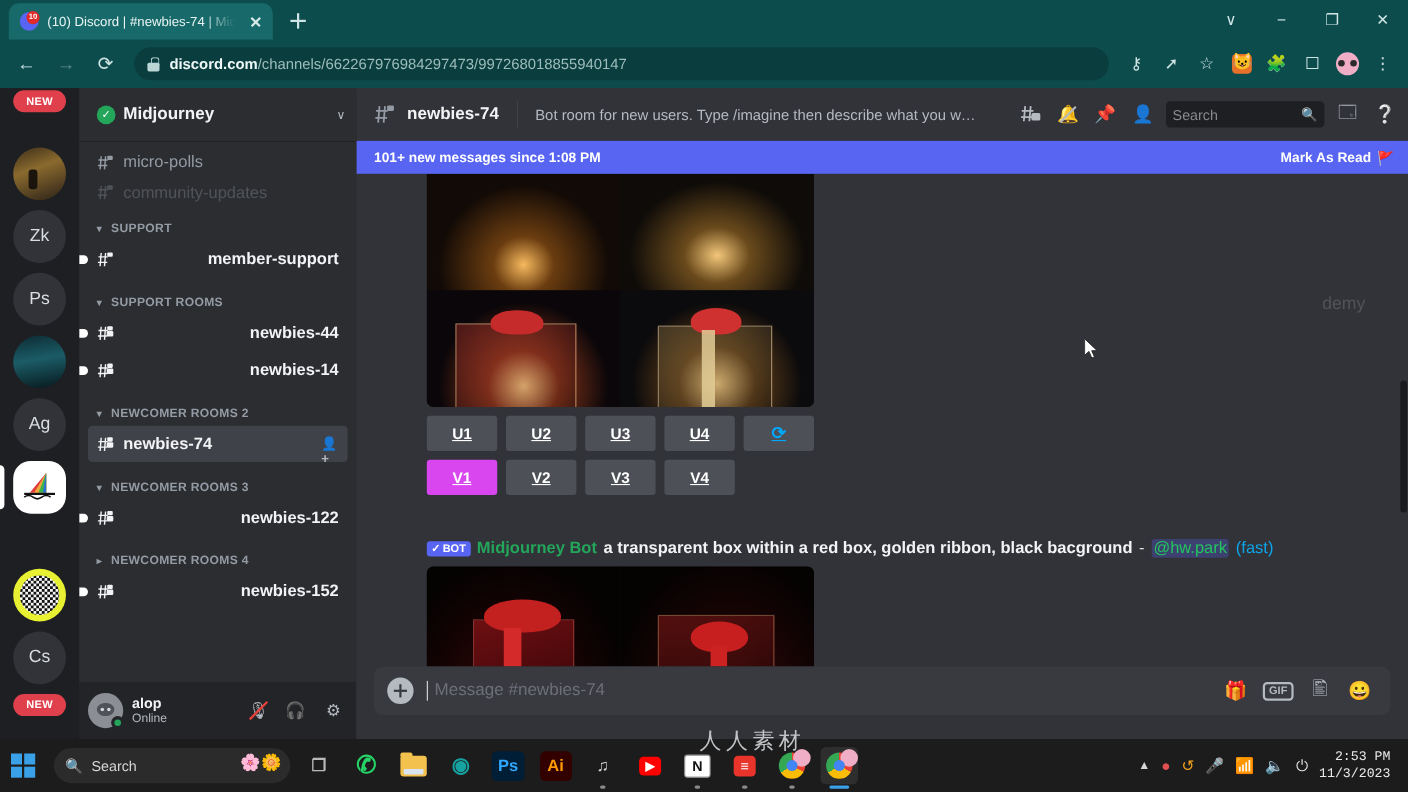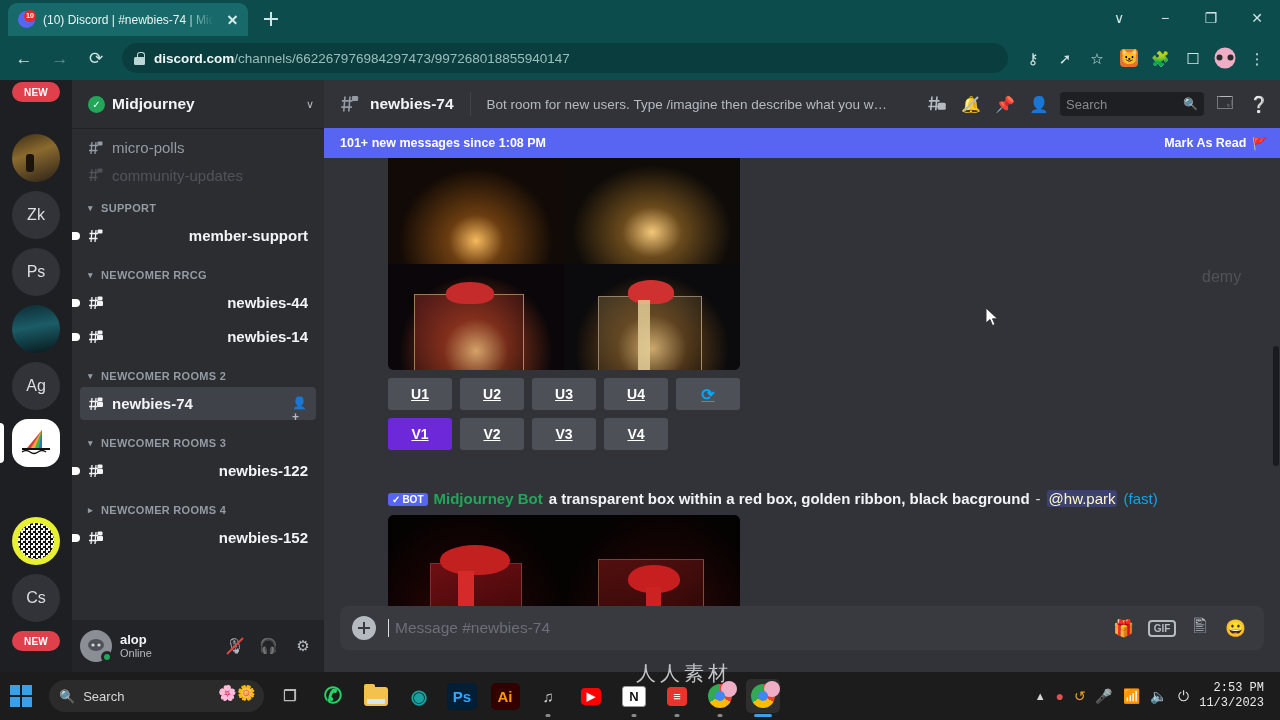--- a/index.html
+++ b/index.html
@@ -207,31 +207,31 @@
   .msgs { flex: 1 1 auto; position: relative; overflow: hidden; }
   .msg-inner { position: absolute; left: 0; top: 0; width: 100%; }
   .imgrid { width: 352px; margin-left: 64px; border-radius: 6px; overflow: hidden;
             background: #0b0b0d; display: grid; grid-template-columns: 1fr 1fr; }
   .gcell { position: relative; overflow: hidden; background: #060607; }
 
   .btnrow { margin-left: 64px; display: flex; gap: 8px; margin-top: 8px; }
   .mjbtn { width: 64px; height: 32px; background: #4e5058; border-radius: 3px;
            color: #fff; font-size: 14px; font-weight: 600;
            display: flex; align-items: center; justify-content: center; text-decoration: underline; }
-  .mjbtn.green { background: #6d28d9; }
+  .mjbtn.green { background: #d946ef; }
   .mjbtn.reroll { color: #00a8fc; font-size: 16px; }
 
   .msgline { margin-left: 64px; margin-top: 12px; display: flex; align-items: baseline;
              gap: 6px; font-size: 15px; flex-wrap: nowrap; }
   .bot-tag { background: #5865f2; color: #fff; font-size: 10px; font-weight: 600;
              border-radius: 3px; padding: 1px 4px; position: relative; top: -1px;
              display: inline-flex; align-items: center; gap: 2px; flex: 0 0 auto; }
   .bot-name { color: #23a55a; font-weight: 600; flex: 0 0 auto; }
   .msg-text { color: #f2f3f5; font-weight: 600; white-space: nowrap; }
-  .mention { background: rgba(88,101,242,.3); color: #fef9c3; border-radius: 3px;
+  .mention { background: rgba(88,101,242,.3); color: #22c55e; border-radius: 3px;
              padding: 0 2px; }
   .msg-fast { color: #0ea5e9; font-weight: 400; margin-top: 28px; }
   .msg-dash { color: #dbdee1; }
 
   .composer-wrap { flex: 0 0 auto; padding: 0 16px 22px; background: #313338; z-index: 3; }
   .composer { height: 44px; background: #383a40; border-radius: 8px;
               display: flex; align-items: center; padding: 0 16px 0 12px; gap: 12px; }
   .plus { width: 24px; height: 24px; border-radius: 50%; background: #b5bac1;
           position: relative; flex: 0 0 auto; }
   .plus::before, .plus::after { content: ''; position: absolute; background: #383a40; }
@@ -463,21 +463,21 @@
             <svg width="16" height="16" viewBox="0 0 16 16">
                 <path d="M4 2 L3 14 M8 2 L7 14 M1.5 5.5 H10 M1 10.5 H9.5" stroke="currentColor" stroke-width="1.3" fill="none"></path>
                 <rect x="9.5" y="1.5" width="5" height="4" rx="1" fill="currentColor"></rect>
               </svg>
           </div>
           <div class="chan-name">member-support</div>
         </div>
 
         <div class="cat">
           <span class="arrow">▾</span>
-          <span>NEWCOMER RRCG</span>
+          <span>SUPPORT ROOMS</span>
         </div>
 
         <div class="chan unread">
           <div class="dot"></div>
           <div class="hash">
             <svg width="16" height="16" viewBox="0 0 16 16">
                 <path d="M4 2 L3 14 M8 2 L7 14 M1.5 5.5 H10 M1 10.5 H9.5" stroke="currentColor" stroke-width="1.3" fill="none"></path>
                 <rect x="9" y="6" width="6" height="5" rx="1" fill="currentColor"></rect>
                 <rect x="9.5" y="1.5" width="5" height="4" rx="1" fill="currentColor"></rect>
               </svg>

